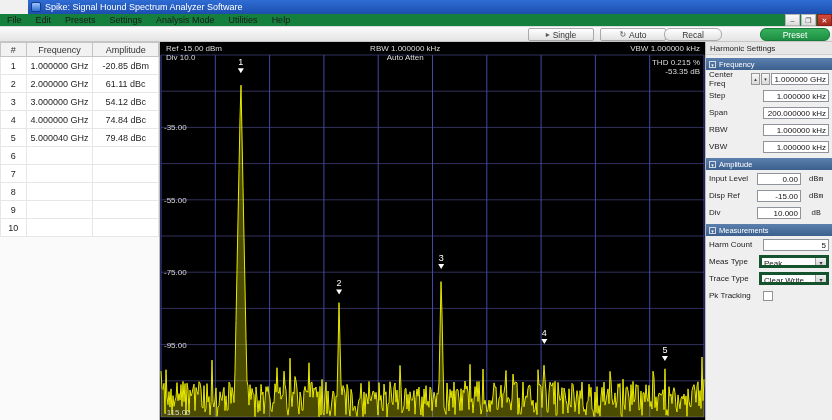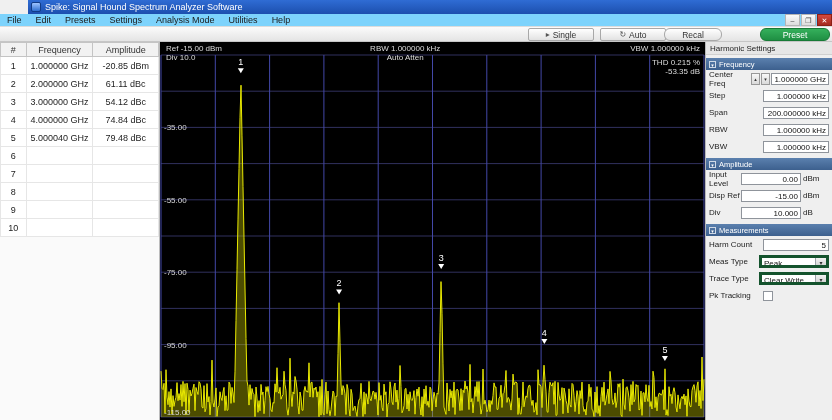--- a/index.html
+++ b/index.html
@@ -8,21 +8,21 @@
 
   
   #titlebar { position:absolute; left:0; top:0; width:832px; height:14px;
     background:linear-gradient(#2f6cd4,#1c4fae); color:#fff; font-size:9px;
     line-height:14px; padding-left:17px;margin-left:28px; }
   #app-icon { position:absolute; left:3px; top:2px; width:10px; height:10px;
     background:linear-gradient(#9ec4ff,#2e6fd0); border:1px solid #123c86; border-radius:2px; }
 
   
   #menubar { position:absolute; left:0; top:14px; width:832px; height:13px;
-    background:#7dd3fc; border-bottom:1px solid #dcdcdc; display:flex; align-items:center; }
+    background:#15803d; border-bottom:1px solid #dcdcdc; display:flex; align-items:center; }
   .menu-item { font-size:9px; color:#1a1a1a; padding:0 7px; height:13px; line-height:13px; cursor:default; }
   #win-btns { margin-left:auto; display:flex; height:12px; }
   .win-btn { width:15px; height:12px; font-size:7px; line-height:11px; text-align:center;
     color:#444; background:linear-gradient(#fafafa,#dcdcdc); border:1px solid #b5b5b5; margin-left:1px; }
   .win-btn.close { background:linear-gradient(#d4493c,#a42a20); color:#fff; border-color:#8c1f16; }
 
   
   #toolbar { position:absolute; left:0; top:27px; width:832px; height:15px;
     background:linear-gradient(#fbfbfb,#e4e4e4); border-bottom:1px solid #c6c6c6; }
   .tb-btn { position:absolute; top:1px; height:13px; font-size:8.5px; color:#333;
@@ -64,22 +64,22 @@
     color:#fff; font-size:7.5px; display:flex; align-items:center; padding:0 3px; gap:3px; cursor:default; }
   .collapse-icon { width:7px; height:7px; border:1px solid #cfd9e6; font-size:5px;
     line-height:6px; text-align:center; color:#fff; }
   .srow { display:flex; align-items:center; height:17px; padding:0 3px; }
   .slabel { font-size:8px; color:#222; flex:1; }
   .sinput { width:66px; height:12px; background:#fff; border:1px solid #8f949b;
     font-size:8px; line-height:11px; text-align:right; padding:0 2px; color:#111; }
   .sinput.narrow { width:58px; }
   .spin { width:9px; height:12px; background:linear-gradient(#f8f8f8,#d9d9d9);
     border:1px solid #999; font-size:5px; line-height:11px; text-align:center; color:#333; margin-right:1px; }
-  .unit { font-size:8px; color:#222; width:28px; text-align:left; padding-left:2px; }
-  .amp-input { width:60px; }
+  .unit { font-size:8px; color:#222; width:28px; text-align:center; padding-left:2px;font-family:Liberation Mono, monospace; }
+  .amp-input { width:44px; }
   .dropdown { width:70px; height:13px; background:#fff; border:3px solid #14532d; display:flex; }
   .dd-text { flex:1; font-size:8px; line-height:11px; padding-left:2px; color:#111;
     white-space:nowrap; overflow:hidden; }
   .dd-arrow { width:11px; background:linear-gradient(#f2f2f2,#d5d5d5); border-left:1px solid #9aa0a6;
     font-size:6px; line-height:11px; text-align:center; color:#333; }
   .checkbox { width:10px; height:10px; background:#fff; border:1px solid #8f949b; }
   .cb-col { width:66px; display:flex; }
 </style>
 </head>
 <body>

